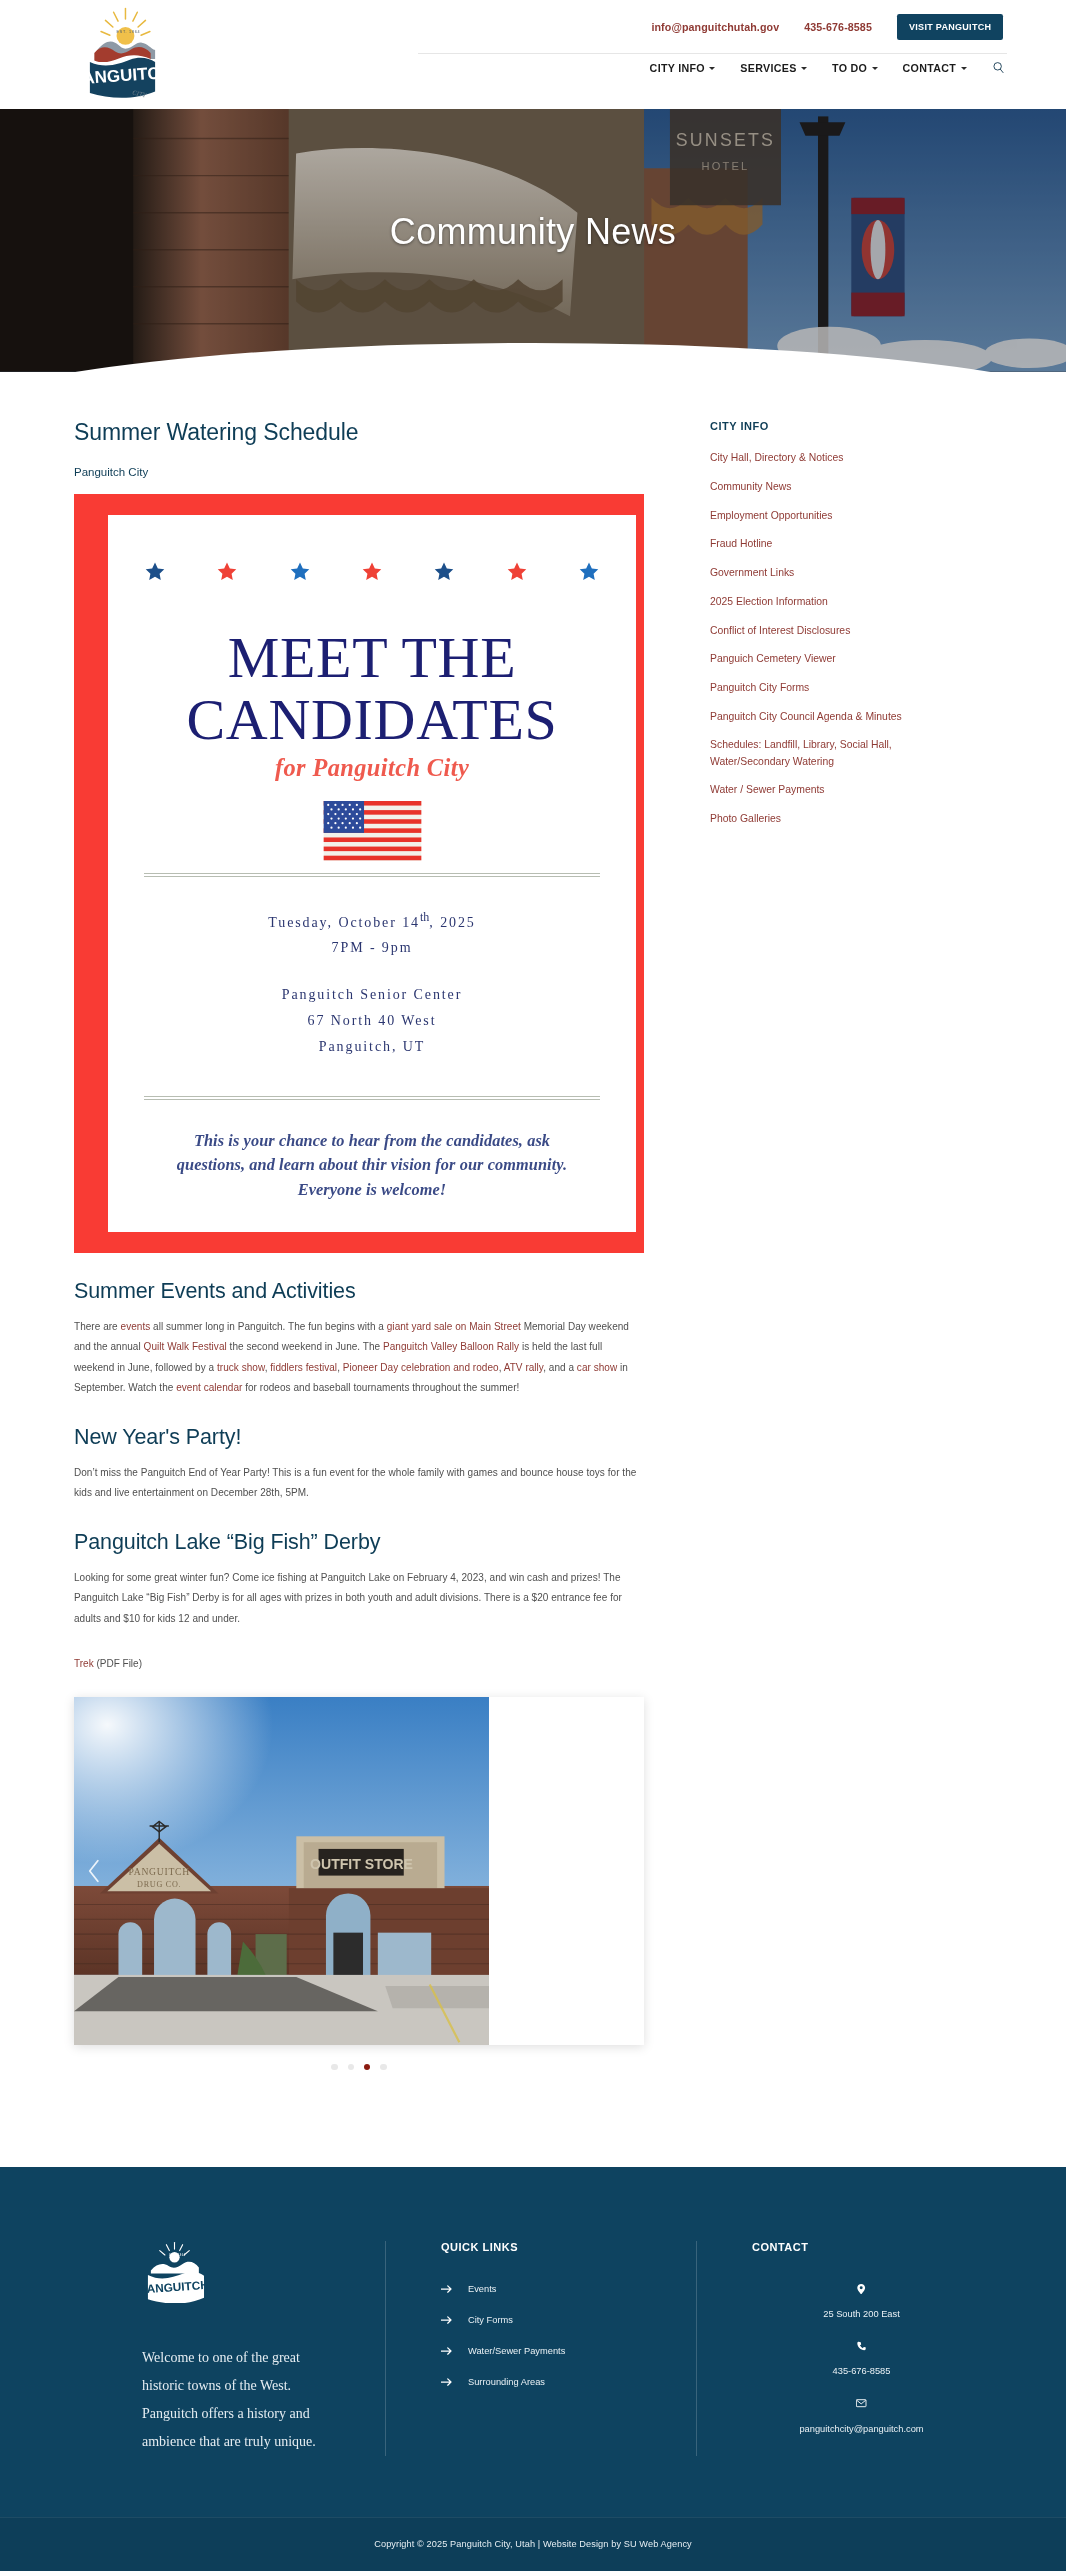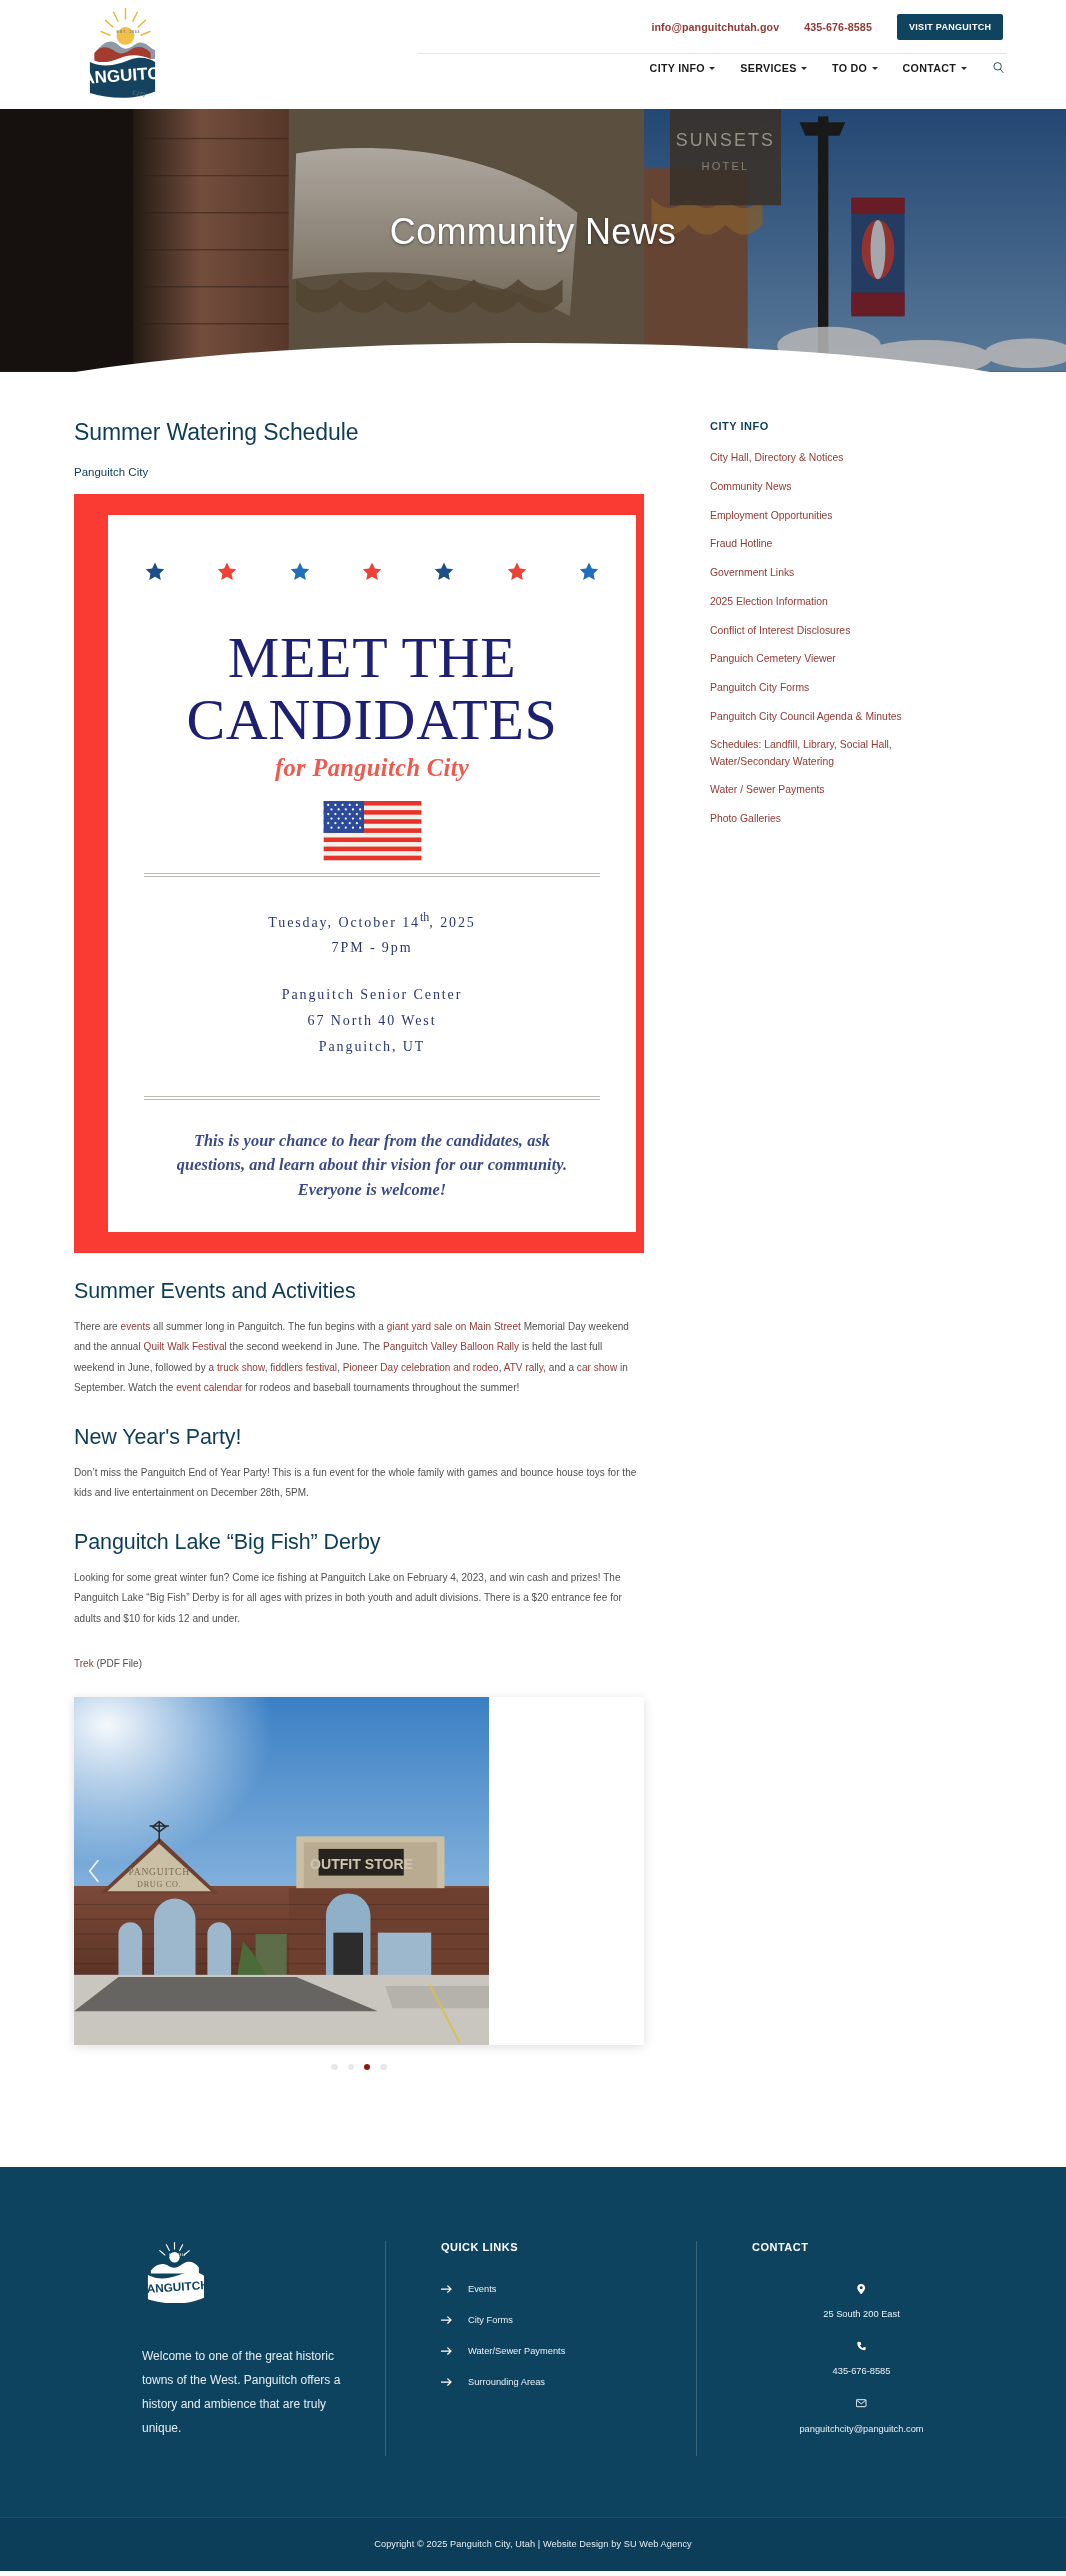--- a/index.html
+++ b/index.html
@@ -319,22 +319,23 @@
     align-items: stretch;
     padding-bottom: 61px;
   }
   .f-col { padding: 0 21px; }
   .f-col.one { width: 311px; padding-left: 68px; padding-right: 44px; }
   .f-col.two { width: 311px; border-left: 0.7px solid rgba(255,255,255,.18); padding-left: 55px; }
   .f-col.three { width: 296px; border-left: 0.7px solid rgba(255,255,255,.18); padding-left: 55px; }
   .f-logo { width: 65px; height: 62px; display: block; margin-bottom: 41px; }
   .f-about {
     color: #e5edf2;
-    font-size: 12px;
+    font-size: 14px;
     line-height: 2.0;
+    font-family: Liberation Serif, serif;
   }
   .f-head {
     color: #ffffff;
     font-size: 11px;
     font-weight: 700;
     letter-spacing: 0.5px;
     margin-bottom: 31px;
     text-transform: uppercase;
   }
   .f-link {

